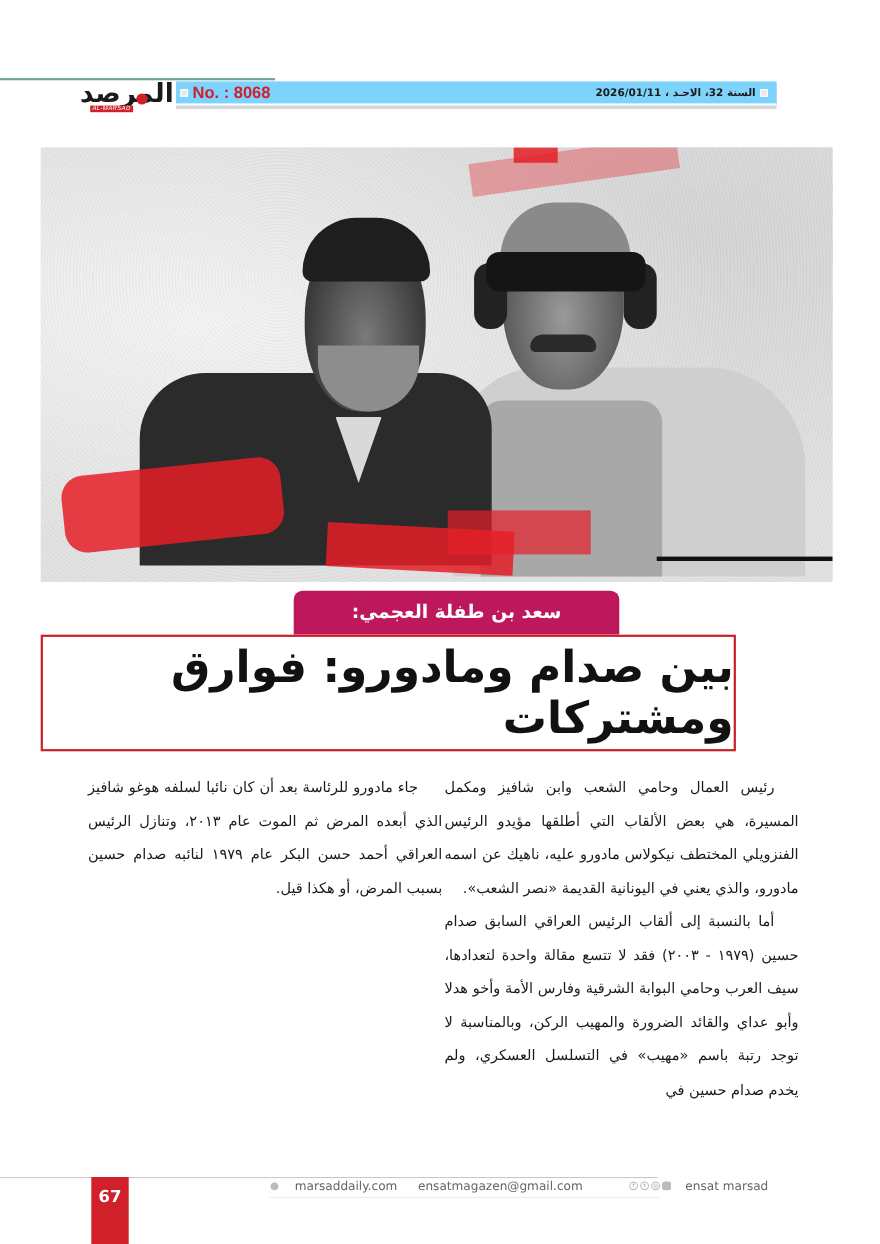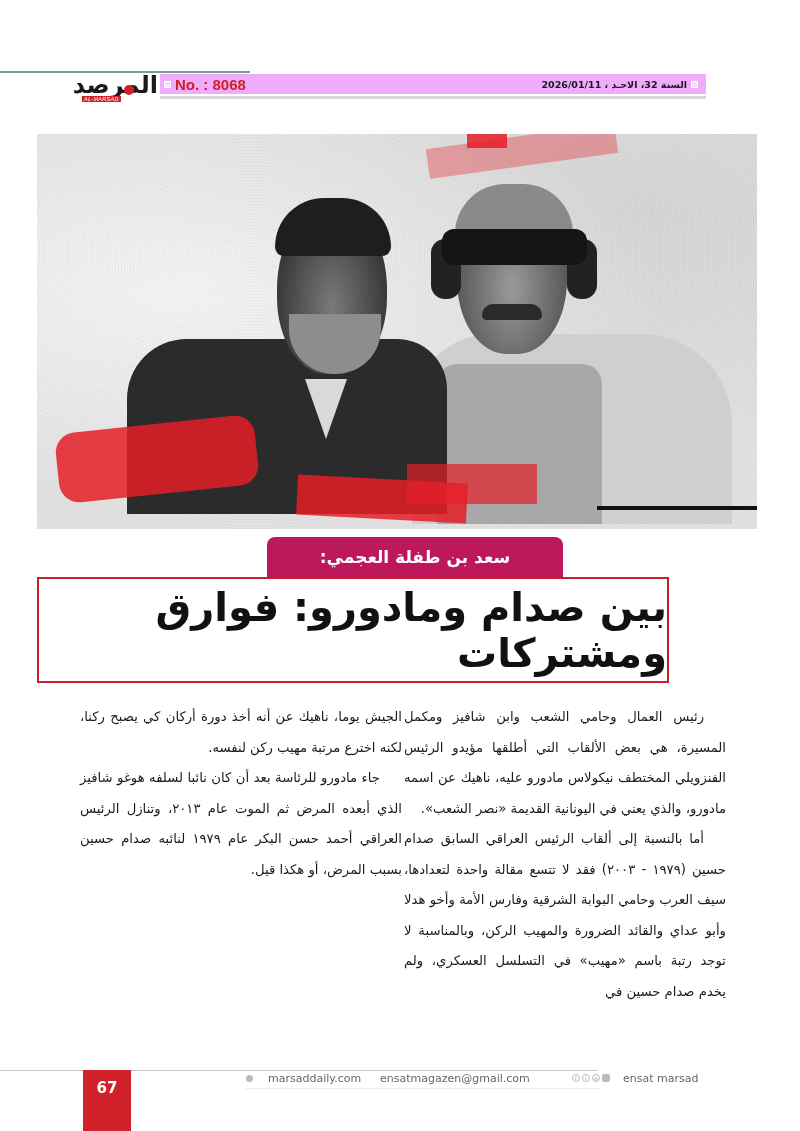--- a/index.html
+++ b/index.html
@@ -6,21 +6,21 @@
   html, body { width: 800px; height: 1131px; background: #ffffff; overflow: hidden; }
   body { position: relative; font-family: "DejaVu Sans", sans-serif; color: #1a1a1a; }
 
   
   .top-rule { position: absolute; left: 0; top: 71px; width: 250px; height: 2px; background: #6fa596; }
   .logo { position: absolute; left: 82px; top: 75px; width: 76px; height: 30px; }
   .logo .logo-ar { position: absolute; right: 0; top: -4px; font-family: "DejaVu Sans", sans-serif; font-weight: bold; font-size: 24px; color: #1a1a1a; letter-spacing: -1px; margin-left: 40px; }
   .logo .logo-dot { position: absolute; left: 42px; top: 10px; width: 10px; height: 10px; border-radius: 50%; background: #d0202a; }
   .logo .logo-en { position: absolute; left: 0; top: 21px; font-family: "Liberation Sans", sans-serif; font-size: 5.5px; font-style: italic; background: #d0202a; color: #fff; padding: 0 2px; letter-spacing: .3px; }
 
-  .header-bar { position: absolute; left: 160px; top: 74px; width: 546px; height: 22px; background: #f0abfc; border-bottom: 2px solid #ffffff; box-shadow: 0 3px 0 0 #d6d6d6; display: flex; align-items: center; justify-content: space-between; padding: 0 8px 0 4px; }
+  .header-bar { position: absolute; left: 160px; top: 74px; width: 546px; height: 22px; background: #7dd3fc; border-bottom: 2px solid #ffffff; box-shadow: 0 3px 0 0 #d6d6d6; display: flex; align-items: center; justify-content: space-between; padding: 0 8px 0 4px; }
   .hb-left, .hb-right { display: flex; align-items: center; gap: 4px; }
   .sq-bullet { width: 7px; height: 7px; border: 1px solid #ffffff; background: #e8e8e8; display: inline-block; }
   .issue-no { font-family: "Liberation Sans", sans-serif; font-weight: bold; font-size: 15px; color: #d0202a; }
   .issue-date { font-family: "DejaVu Sans", sans-serif; font-weight: bold; font-size: 9.5px; color: #1a1a1a; direction: rtl; }
 
   
   .photo { position: absolute; left: 37px; top: 134px; width: 720px; height: 395px; overflow: hidden;
     background:
       radial-gradient(ellipse at 20% 40%, rgba(255,255,255,.6), transparent 60%),
       radial-gradient(ellipse at 85% 20%, rgba(210,210,210,.8), transparent 55%),
@@ -54,21 +54,21 @@
 
   
   .col { position: absolute; top: 702px; width: 322px; direction: rtl; text-align: justify; font-family: "DejaVu Sans", sans-serif; font-size: 13.2px; line-height: 30.5px; color: #1a1a1a; }
   .col-right { left: 404px; }
   .col-left { left: 80px; }
   .col p { text-indent: 0; }
   .col p.indent { text-indent: 22px; }
 
   
   .footer-rule { position: absolute; left: 0; top: 1070px; width: 598px; height: 1px; background: #c9c9c9; }
-  .page-num { position: absolute; left: 83px; top: 1070px; width: 48px; height: 61px; background: #d0202a; color: #fff; font-family: "DejaVu Sans", sans-serif; font-weight: bold; font-size: 15px; text-align: center; padding-top: 9px; }
+  .page-num { position: absolute; left: 83px; top: 1070px; width: 34px; height: 61px; background: #d0202a; color: #fff; font-family: "DejaVu Sans", sans-serif; font-weight: bold; font-size: 15px; text-align: center; padding-top: 9px; }
   .footer-bar { position: absolute; left: 245px; top: 1072px; width: 355px; height: 17px; border-bottom: 1px solid #eeeeee; display: flex; align-items: center; }
   .footer-item { position: absolute; font-family: "DejaVu Sans", sans-serif; font-size: 11px; color: #666; white-space: nowrap; }
   .f-web { left: 246px; top: 1072px; display: flex; align-items: center; gap: 15px; }
   .f-web .globe { width: 7px; height: 7px; border-radius: 50%; background: #bbb; display: inline-block; }
   .f-mail { left: 380px; top: 1072px; }
   .f-social { position: absolute; left: 572px; top: 1074px; display: flex; gap: 2px; }
   .f-social span { width: 8px; height: 8px; border-radius: 50%; border: 1px solid #bbb; font-size: 5px; line-height: 6px; text-align: center; color: #999; display: inline-block; }
   .f-social span.sq { border-radius: 2px; background: #bbb; }
   .f-handle { left: 623px; top: 1072px; }
 </style>
@@ -121,21 +121,20 @@
 </div>
 <div class="title-box">
   <h1 class="title-text">بين صدام ومادورو: فوارق ومشتركات</h1>
 </div>
 
 <div class="col col-right">
   <p class="indent">رئيس العمال وحامي الشعب وابن شافيز ومكمل المسيرة، هي بعض الألقاب التي أطلقها مؤيدو الرئيس الفنزويلي المختطف نيكولاس مادورو عليه، ناهيك عن اسمه مادورو، والذي يعني في اليونانية القديمة «نصر الشعب».</p>
   <p class="indent">أما بالنسبة إلى ألقاب الرئيس العراقي السابق صدام حسين (١٩٧٩ - ٢٠٠٣) فقد لا تتسع مقالة واحدة لتعدادها، سيف العرب وحامي البوابة الشرقية وفارس الأمة وأخو هدلا وأبو عداي والقائد الضرورة والمهيب الركن، وبالمناسبة لا توجد رتبة باسم «مهيب» في التسلسل العسكري، ولم يخدم صدام حسين في</p>
 </div>
 <div class="col col-left">
-  <p>الجيش يوما، ناهيك عن أنه أخذ دورة أركان كي يصبح ركنا، لكنه اخترع مرتبة مهيب ركن لنفسه.</p>
   <p class="indent">جاء مادورو للرئاسة بعد أن كان نائبا لسلفه هوغو شافيز الذي أبعده المرض ثم الموت عام ٢٠١٣، وتنازل الرئيس العراقي أحمد حسن البكر عام ١٩٧٩ لنائبه صدام حسين بسبب المرض، أو هكذا قيل.</p>
 </div>
 
 <div class="footer-rule"></div>
 <div class="page-num">67</div>
 <div class="footer-bar"></div>
 <div class="footer-item f-web">
   <span class="globe"></span>
   <span>marsaddaily.com</span>
 </div>

